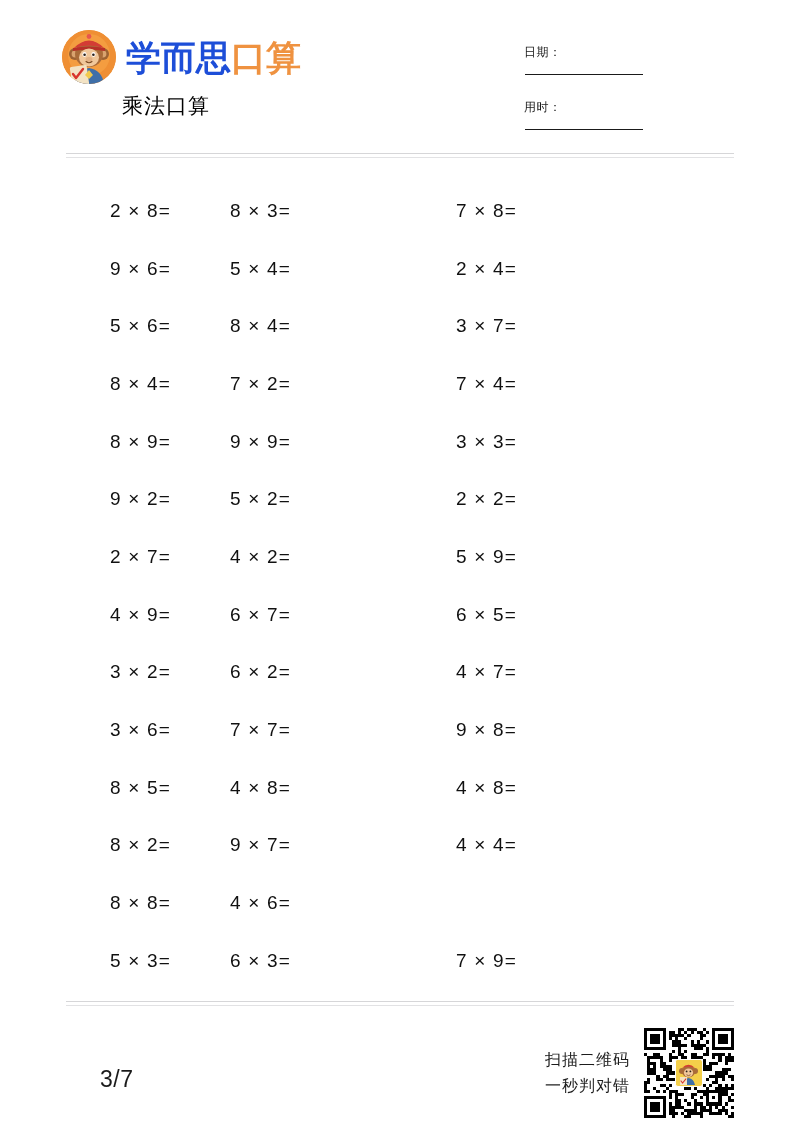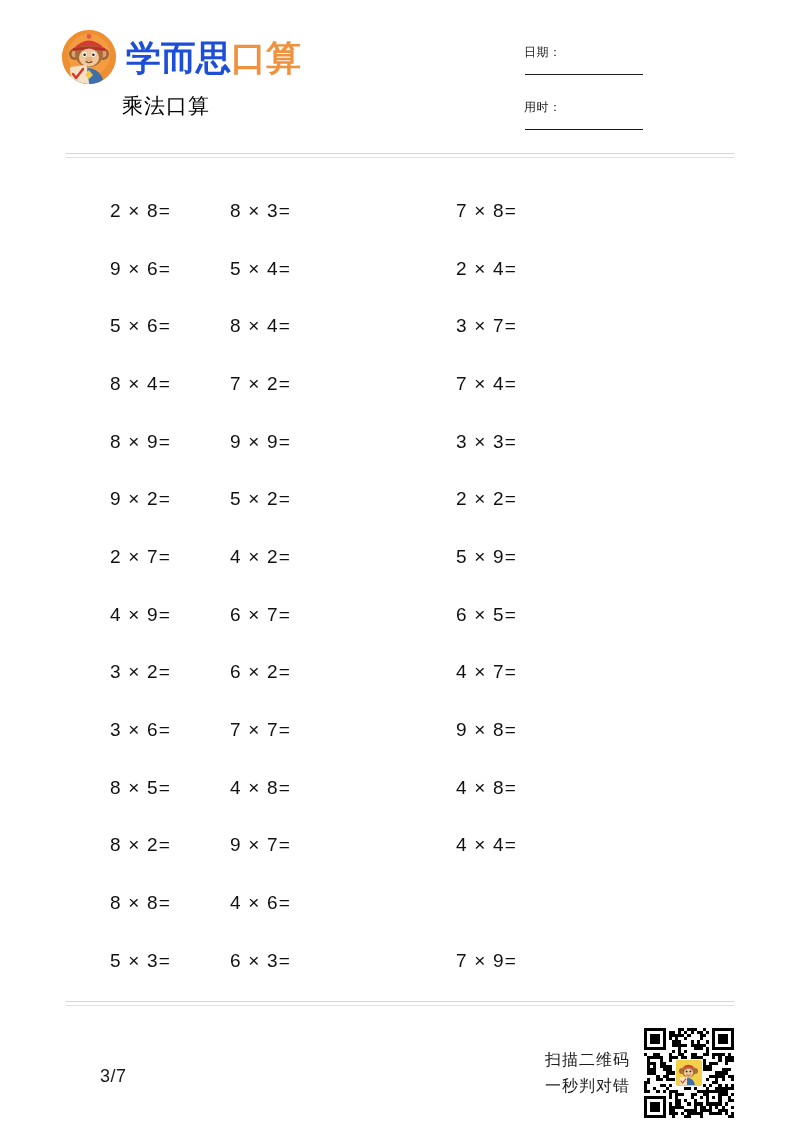--- a/index.html
+++ b/index.html
@@ -145,21 +145,21 @@
     position: absolute;
     left: 0;
     top: 1010px;
     width: 800px;
     height: 122px;
   }
   .page-number {
     position: absolute;
     left: 100px;
     top: 56px;
-    font-size: 18px;
+    font-size: 23px;
     color: #1a1a1a;
     letter-spacing: 0.5px;
   }
   .scan-block {
     position: absolute;
     right: 66px;
     top: 18px;
     display: flex;
     align-items: center;
     gap: 14px;

